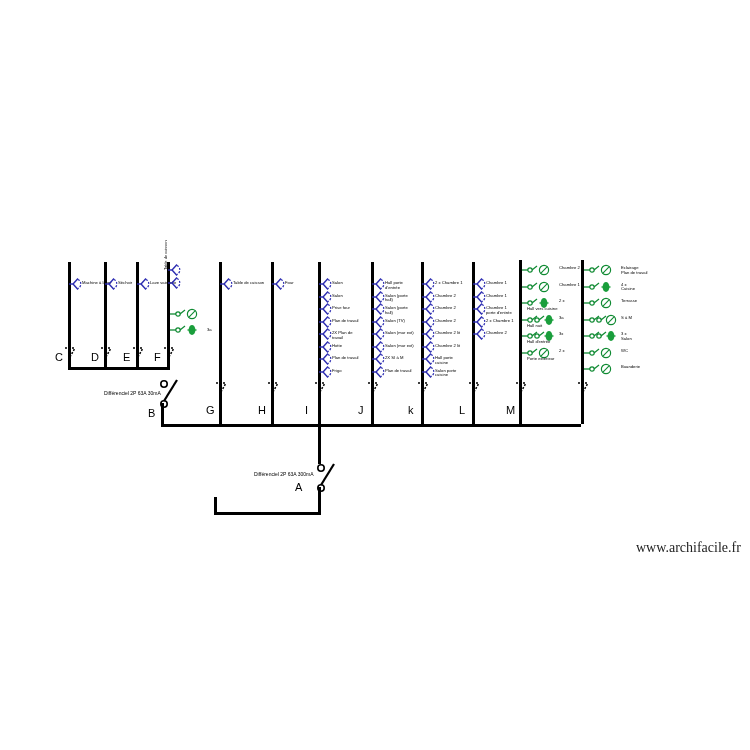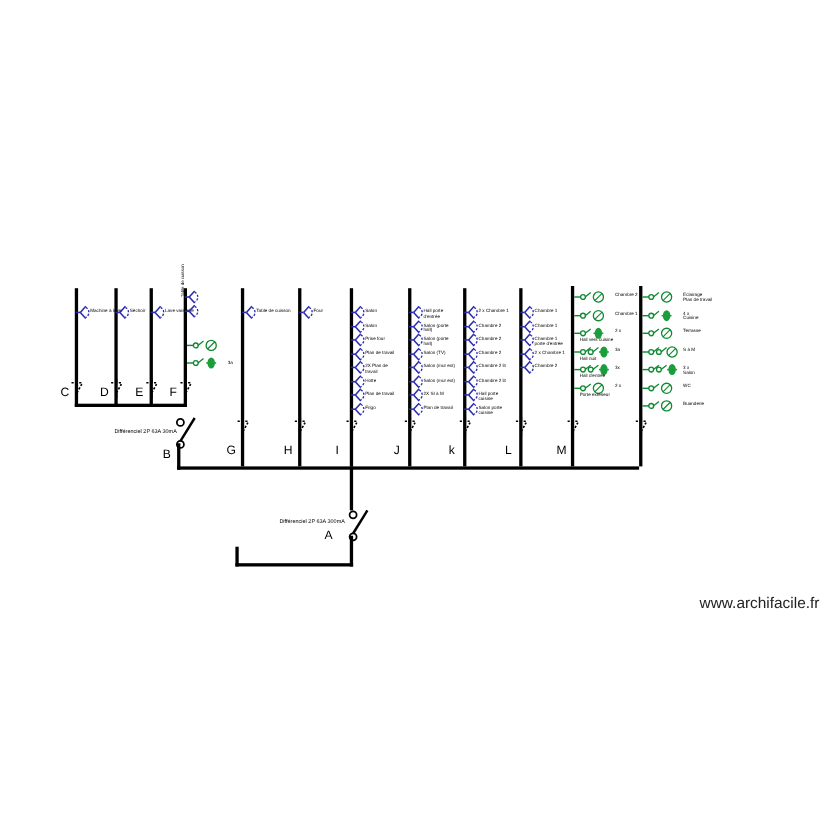--- a/index.html
+++ b/index.html
@@ -33,21 +33,21 @@
     position: absolute;
     font-size: 5px;
     color: #000;
     white-space: nowrap;
     font-family: "Liberation Sans", sans-serif;
   }
   .watermark {
     position: absolute;
     font-size: 14px;
     color: #222;
-    font-family: Liberation Sans, sans-serif;
+    font-family: Liberation Serif, serif;
   }
   .vert-label {
     position: absolute;
     font-size: 4px;
     color: #000;
     white-space: nowrap;
     transform-origin: 0 0;
     transform: rotate(-90deg);
     font-family: "Liberation Sans", sans-serif;
   }

